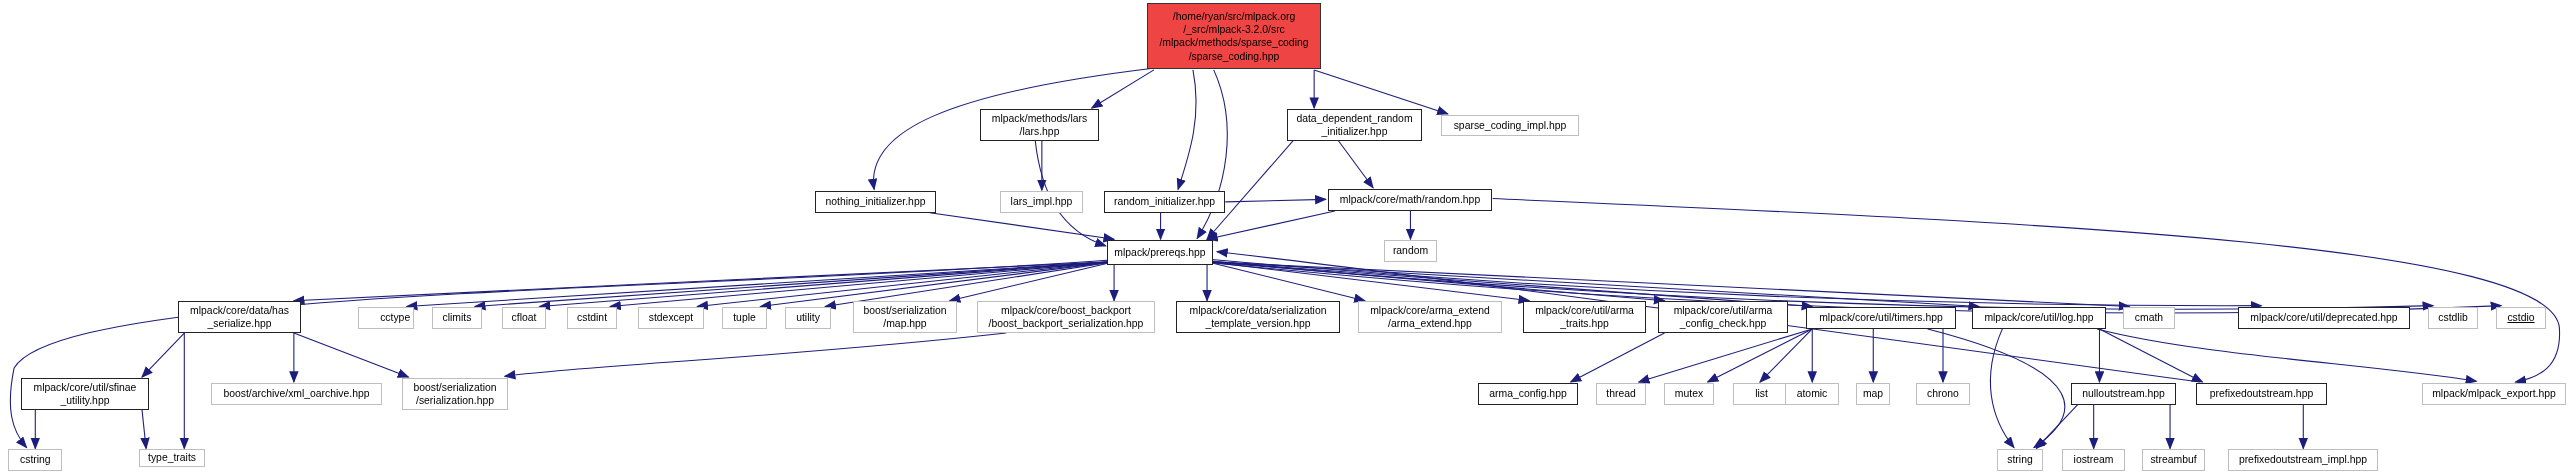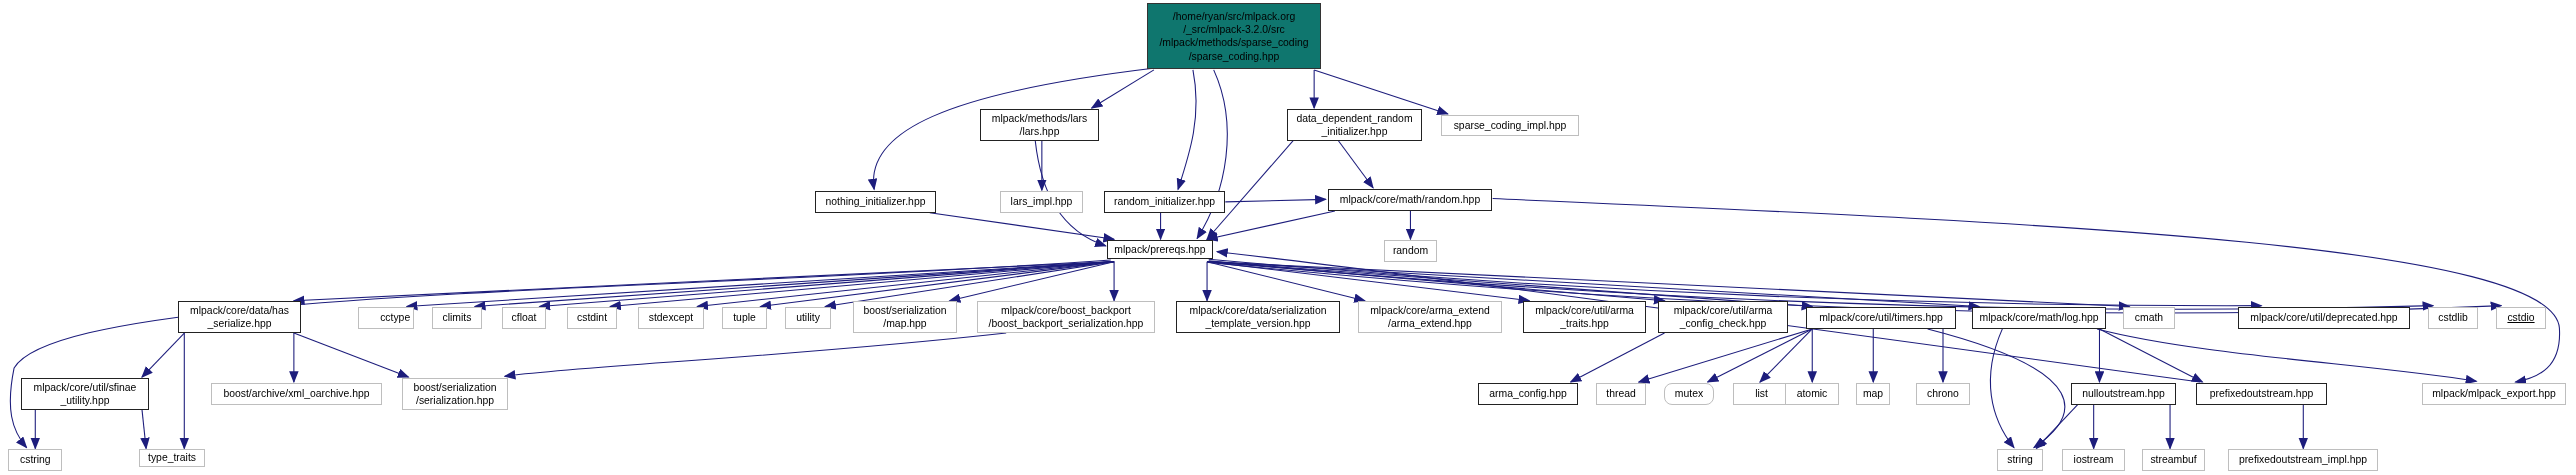--- a/index.html
+++ b/index.html
@@ -19,21 +19,21 @@
     text-align:center;
     background:#ffffff;
     color:#000000;
     font-size:10.4px;line-height:1.28;
     white-space:pre-line;
     padding:0.8px 1.7px;
     z-index:2;
   }
   .node.internal{border:1.2px solid #222222;}
   .node.external{border:0.8px solid #bebebe;}
-  .node.main{background:#0f766e;border:1.2px solid #333333;}
+  .node.main{background:#ef4444;border:1.2px solid #333333;}
 </style>
 </head>
 <body>
 
 <div id="canvas">
   <svg id="edges" width="2576" height="476" viewBox="0 0 3103 573">
     <defs>
       <marker id="arrow" viewBox="0 0 10 8" refX="9" refY="4" markerWidth="11" markerHeight="9" orient="auto">
         <path d="M0,0 L10,4 L0,8 z" fill="#1d1d7c"></path>
       </marker>
@@ -106,21 +106,21 @@
 /sparse_coding.hpp</div>
     <div class="node internal" style="left: 980px; top: 109px; width: 119px; height: 32px;">mlpack/methods/lars
 /lars.hpp</div>
     <div class="node internal" style="left: 1287px; top: 109px; width: 135px; height: 32px;">data_dependent_random
 _initializer.hpp</div>
     <div class="node external" style="left: 1441px; top: 115px; width: 138px; height: 21px;">sparse_coding_impl.hpp</div>
     <div class="node internal" style="left: 815px; top: 191px; width: 121px; height: 21.6px;">nothing_initializer.hpp</div>
     <div class="node external" style="left: 1000px; top: 191px; width: 83px; height: 21.6px;">lars_impl.hpp</div>
     <div class="node internal" style="left: 1104px; top: 191px; width: 121px; height: 21.6px;">random_initializer.hpp</div>
     <div class="node internal" style="left: 1328px; top: 189px; width: 164px; height: 21.6px;">mlpack/core/math/random.hpp</div>
-    <div class="node internal" style="left: 1107px; top: 240px; width: 106px; height: 19px;">mlpack/prereqs.hpp</div>
+    <div class="node internal" style="left: 1107px; top: 240px; width: 106px; height: 25px;">mlpack/prereqs.hpp</div>
     <div class="node external" style="left: 1384px; top: 240px; width: 53px; height: 21.6px;">random</div>
     <div class="node internal" style="left: 178px; top: 301px; width: 123px; height: 32px;">mlpack/core/data/has
 _serialize.hpp</div>
     <div class="node external" style="left: 358px; top: 307px; width: 56px; height: 21.6px; padding-left: 20px;">cctype</div>
     <div class="node external" style="left: 432px; top: 307px; width: 50px; height: 21.6px;">climits</div>
     <div class="node external" style="left: 502px; top: 307px; width: 44px; height: 21.6px;">cfloat</div>
     <div class="node external" style="left: 567px; top: 307px; width: 50px; height: 21.6px;">cstdint</div>
     <div class="node external" style="left: 638px; top: 307px; width: 66px; height: 21.6px;">stdexcept</div>
     <div class="node external" style="left: 722px; top: 307px; width: 45px; height: 21.6px;">tuple</div>
     <div class="node external" style="left: 785px; top: 307px; width: 46px; height: 21.6px;">utility</div>
@@ -130,33 +130,33 @@
 _template_version.hpp</div>
     <div class="node external" style="left: 977px; top: 301px; width: 178px; height: 32px;">mlpack/core/boost_backport
 /boost_backport_serialization.hpp</div>
     <div class="node external" style="left: 1358px; top: 301px; width: 144px; height: 32px;">mlpack/core/arma_extend
 /arma_extend.hpp</div>
     <div class="node internal" style="left: 1523px; top: 301px; width: 123px; height: 32px;">mlpack/core/util/arma
 _traits.hpp</div>
     <div class="node internal" style="left: 1658px; top: 301px; width: 130px; height: 32px;">mlpack/core/util/arma
 _config_check.hpp</div>
     <div class="node internal" style="left: 1806px; top: 307px; width: 150px; height: 21.6px;">mlpack/core/util/timers.hpp</div>
-    <div class="node internal" style="left: 1972px; top: 307px; width: 134px; height: 21.6px;">mlpack/core/math/log.hpp</div>
+    <div class="node internal" style="left: 1972px; top: 307px; width: 134px; height: 21.6px;">mlpack/core/util/log.hpp</div>
     <div class="node external" style="left: 2123px; top: 307px; width: 52px; height: 21.6px;">cmath</div>
     <div class="node internal" style="left: 2238px; top: 307px; width: 172px; height: 21.6px;">mlpack/core/util/deprecated.hpp</div>
     <div class="node external" style="left: 2428px; top: 307px; width: 50px; height: 21.6px;">cstdlib</div>
     <div class="node external" style="left: 2496px; top: 307px; width: 50px; height: 21.6px; text-decoration: underline;">cstdio</div>
     <div class="node internal" style="left: 21px; top: 378px; width: 128px; height: 32px;">mlpack/core/util/sfinae
 _utility.hpp</div>
     <div class="node external" style="left: 211px; top: 383px; width: 171px; height: 21.6px;">boost/archive/xml_oarchive.hpp</div>
     <div class="node external" style="left: 402px; top: 378px; width: 106px; height: 32px;">boost/serialization
 /serialization.hpp</div>
     <div class="node internal" style="left: 1478px; top: 383px; width: 100px; height: 21.6px;">arma_config.hpp</div>
     <div class="node external" style="left: 1596px; top: 383px; width: 50px; height: 21.6px;">thread</div>
-    <div class="node external" style="left: 1664px; top: 383px; width: 50px; height: 21.6px; border-radius: 8px;">mutex</div>
+    <div class="node external" style="left: 1664px; top: 383px; width: 50px; height: 21.6px;">mutex</div>
     <div class="node external" style="left: 1733px; top: 383px; width: 57px; height: 21.6px;">list</div>
     <div class="node external" style="left: 1785px; top: 383px; width: 54px; height: 21.6px;">atomic</div>
     <div class="node external" style="left: 1856px; top: 383px; width: 34px; height: 21.6px;">map</div>
     <div class="node external" style="left: 1916px; top: 383px; width: 54px; height: 21.6px;">chrono</div>
     <div class="node internal" style="left: 2071px; top: 383px; width: 105px; height: 21.6px;">nulloutstream.hpp</div>
     <div class="node internal" style="left: 2196px; top: 383px; width: 131px; height: 21.6px;">prefixedoutstream.hpp</div>
     <div class="node external" style="left: 2422px; top: 383px; width: 144px; height: 21.6px;">mlpack/mlpack_export.hpp</div>
     <div class="node external" style="left: 8.3px; top: 449px; width: 54px; height: 21.6px;">cstring</div>
     <div class="node external" style="left: 139px; top: 449px; width: 66px; height: 18px;">type_traits</div>
     <div class="node external" style="left: 1997px; top: 449px; width: 46px; height: 21.6px;">string</div>

